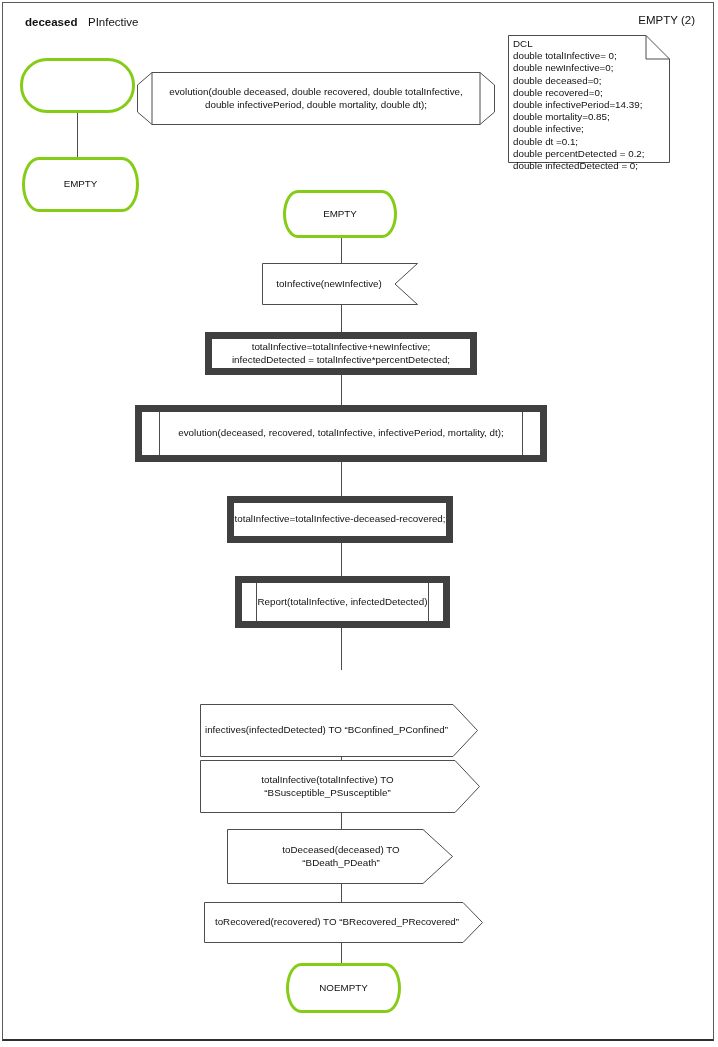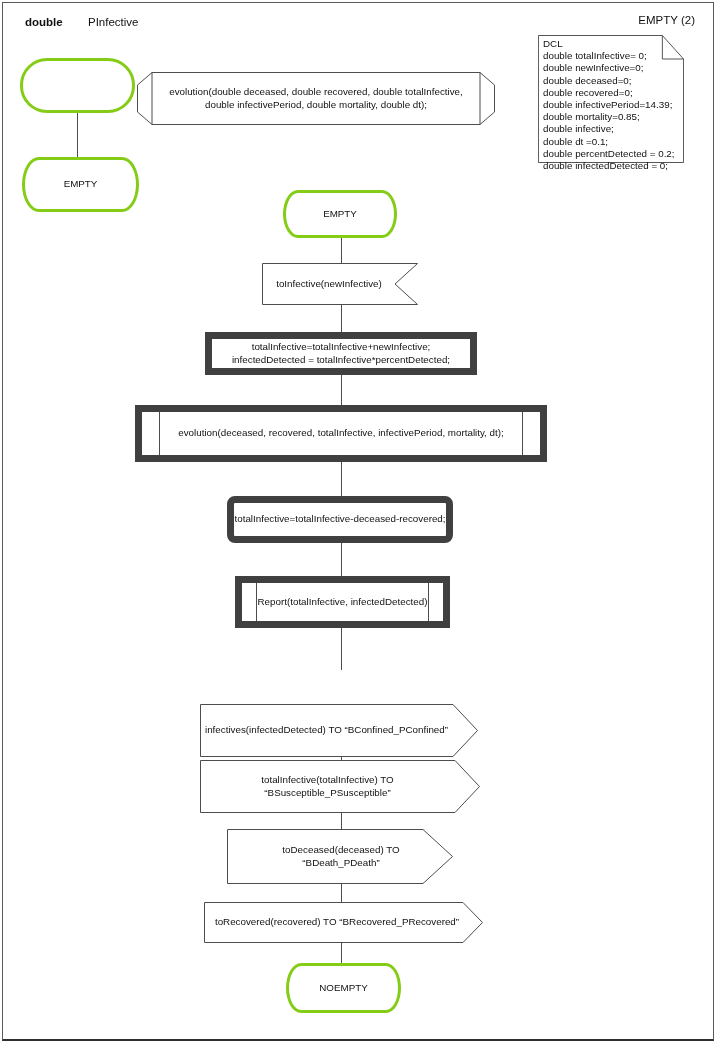--- a/index.html
+++ b/index.html
@@ -30,25 +30,25 @@
     position:absolute;left:5px;top:3px;right:3px;text-align:left;
     font-size:9.8px;line-height:12.2px;white-space:pre-line;z-index:2;
   }
 </style>
 </head>
 <body>
 
 <div id="page">
   <div id="frame"></div>
 
-  <span class="txt bold" style="left:25px;top:16px;">double</span>
+  <span class="txt bold" style="left:25px;top:16px;">deceased</span>
   <span class="txt" style="left:88px;top:16px;">PInfective</span>
   <span class="txt" style="right:23px;top:14px;left:auto;position:absolute;">EMPTY (2)</span>
 
-  <div class="shape svgwrap" style="left:538px;top:35px;width:146px;height:128px;">
+  <div class="shape svgwrap" style="left:508px;top:35px;width:162px;height:128px;">
     <svg viewBox="0 0 162 128" preserveAspectRatio="none">
       <path class="outline" d="M0.5,0.5 H138 L161.5,24 V127.5 H0.5 Z"></path>
       <path class="foldline" d="M138,0.5 V24 H161.5"></path>
     </svg>
     <span class="notetext">DCL
 double totalInfective= 0;
 double newInfective=0;
 double deceased=0;
 double recovered=0;
 double infectivePeriod=14.39;
@@ -94,21 +94,21 @@
   </div>
   <div class="vline" style="left:341px;top:375px;height:30px;"></div>
 
   <div class="shape rectshape" style="left:135px;top:405px;width:412px;height:57px;">
     <div class="innerline" style="left:17px;"></div>
     <div class="innerline" style="right:17px;"></div>
     <span class="lbl">evolution(deceased, recovered, totalInfective, infectivePeriod, mortality, dt);</span>
   </div>
   <div class="vline" style="left:341px;top:462px;height:34px;"></div>
 
-  <div class="shape rectshape" style="left:227px;top:496px;width:226px;height:47px;border-radius:8px;">
+  <div class="shape rectshape" style="left:227px;top:496px;width:226px;height:47px;">
     <span class="lbl">totalInfective=totalInfective-deceased-recovered;</span>
   </div>
   <div class="vline" style="left:341px;top:543px;height:33px;"></div>
 
   <div class="shape rectshape" style="left:235px;top:576px;width:215px;height:52px;">
     <div class="innerline" style="left:14px;"></div>
     <div class="innerline" style="right:14px;"></div>
     <span class="lbl">Report(totalInfective, infectedDetected)</span>
   </div>
   <div class="vline" style="left:341px;top:628px;height:42px;"></div>

